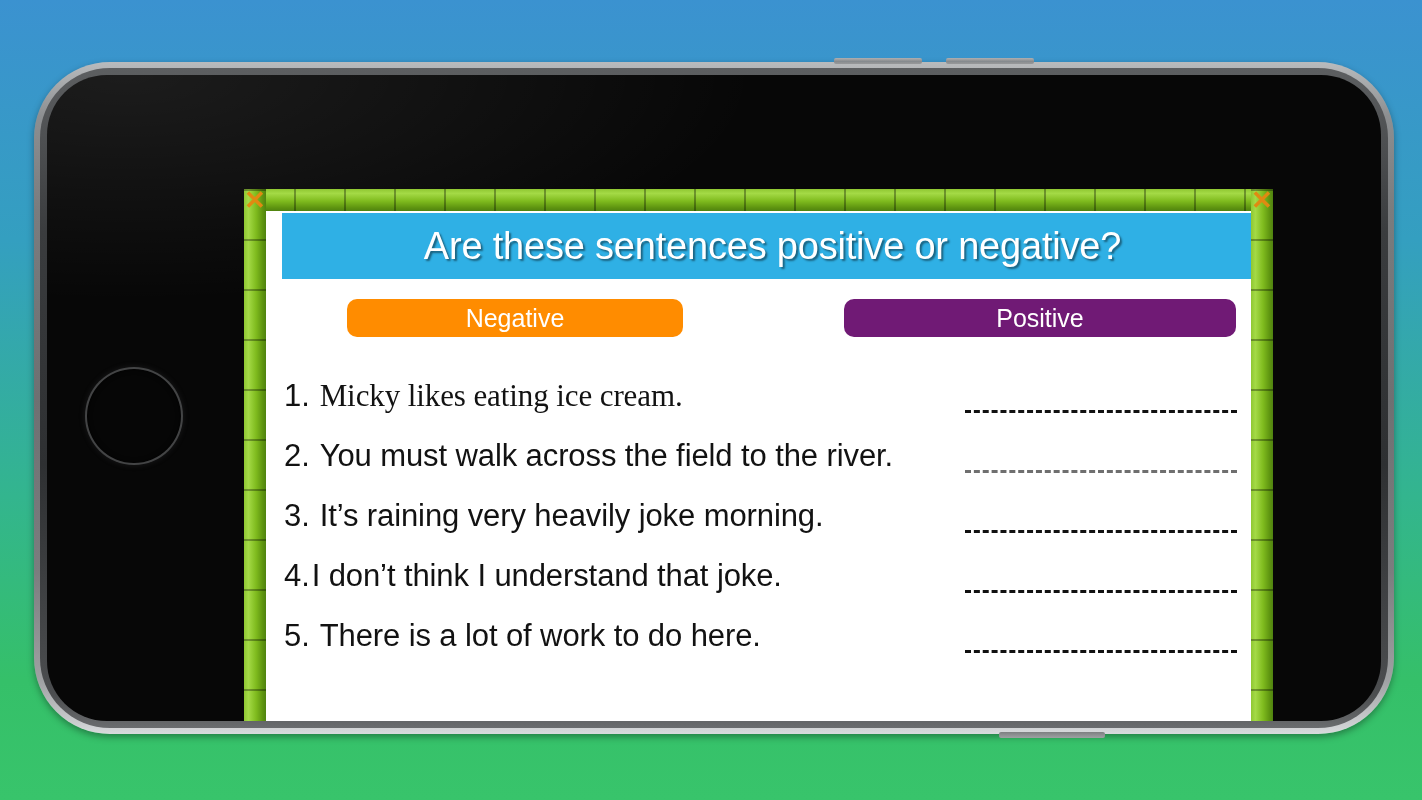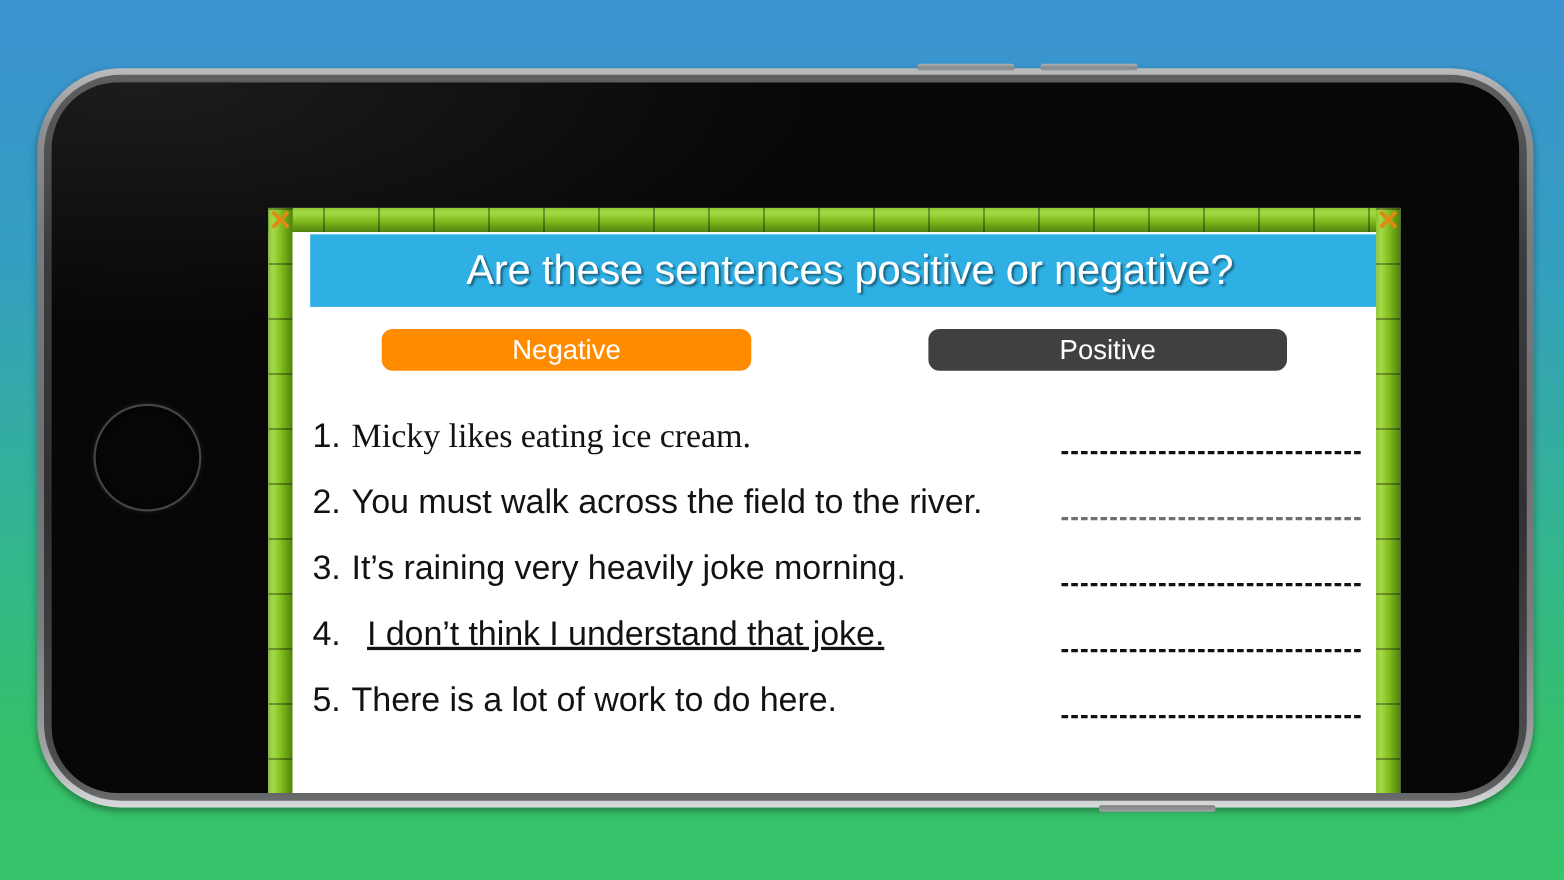--- a/index.html
+++ b/index.html
@@ -207,22 +207,22 @@
   }
   #btn-negative {
     left: 81px;
     top: 88px;
     width: 336px;
     background: #ff8c00;
   }
   #btn-positive {
     left: 578px;
     top: 88px;
-    width: 326px;
-    background: #404040;
+    width: 392px;
+    background: #701a75;
   }
 
   
   #sentence-list {
     position: absolute;
     left: 18px;
     top: 155px;
     width: 950px;
   }
   .sentence-row {
@@ -305,21 +305,21 @@
             </div>
 
             <div class="sentence-row">
               <span class="sentence-text">3.</span>
               <span class="sentence-text" style="margin-left:10px;">It’s raining very heavily joke morning.</span>
               <span class="answer-line"></span>
             </div>
 
             <div class="sentence-row">
               <span class="sentence-text">4.</span>
-              <span class="sentence-text" style="margin-left:24px;text-decoration:underline;">I don’t think I understand that joke.</span>
+              <span class="sentence-text" style="margin-left:2px;">I don’t think I understand that joke.</span>
               <span class="answer-line"></span>
             </div>
 
             <div class="sentence-row">
               <span class="sentence-text">5.</span>
               <span class="sentence-text" style="margin-left:10px;">There is a lot of work to do here.</span>
               <span class="answer-line"></span>
             </div>
 
           </div>

